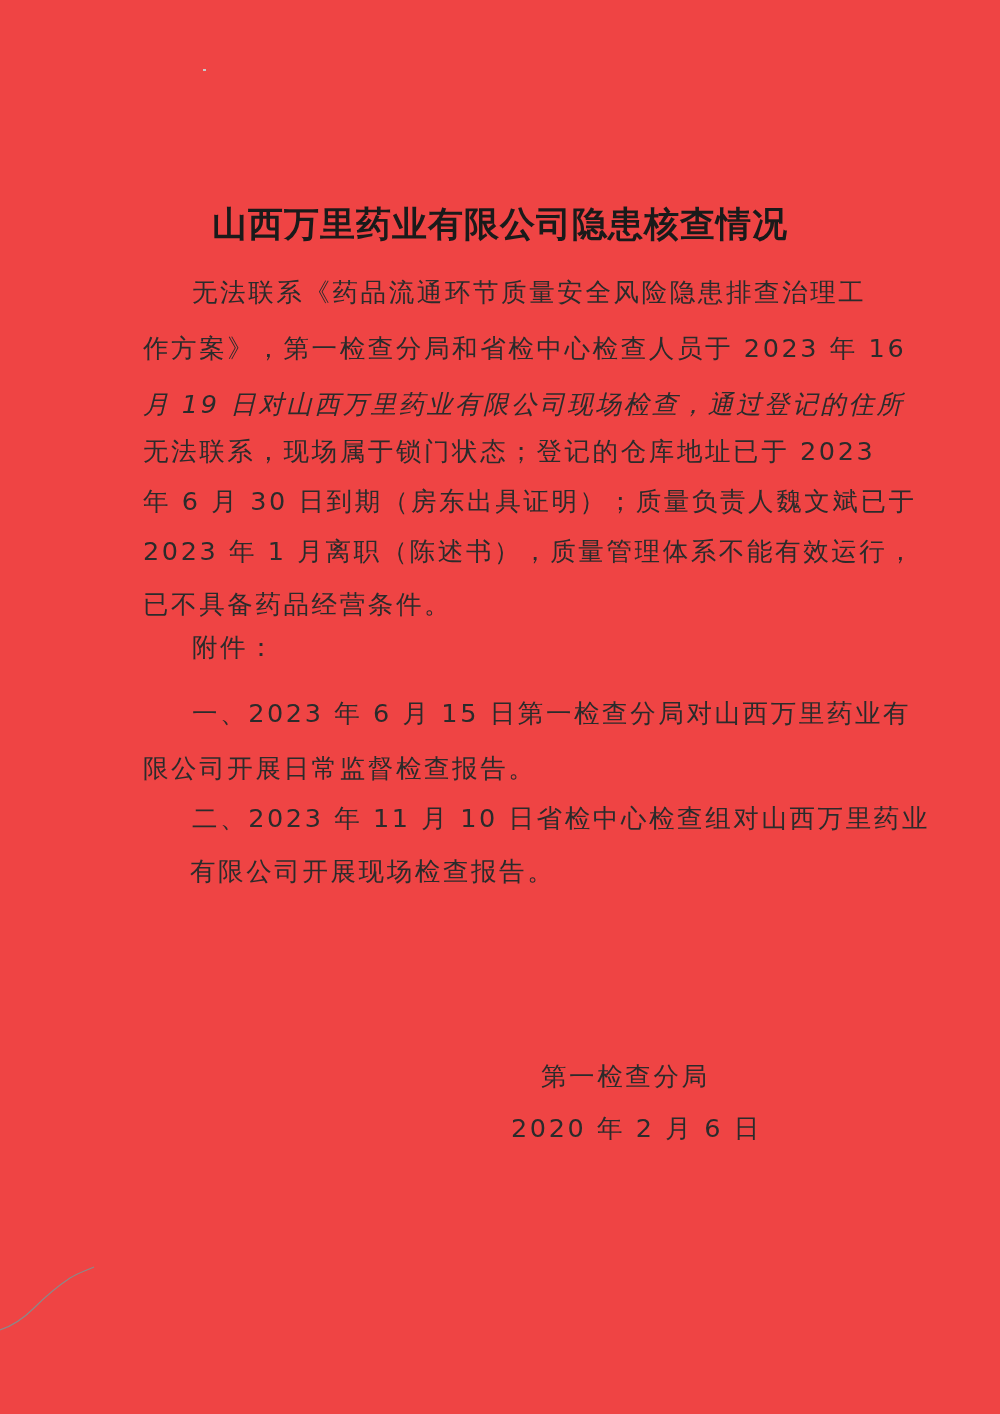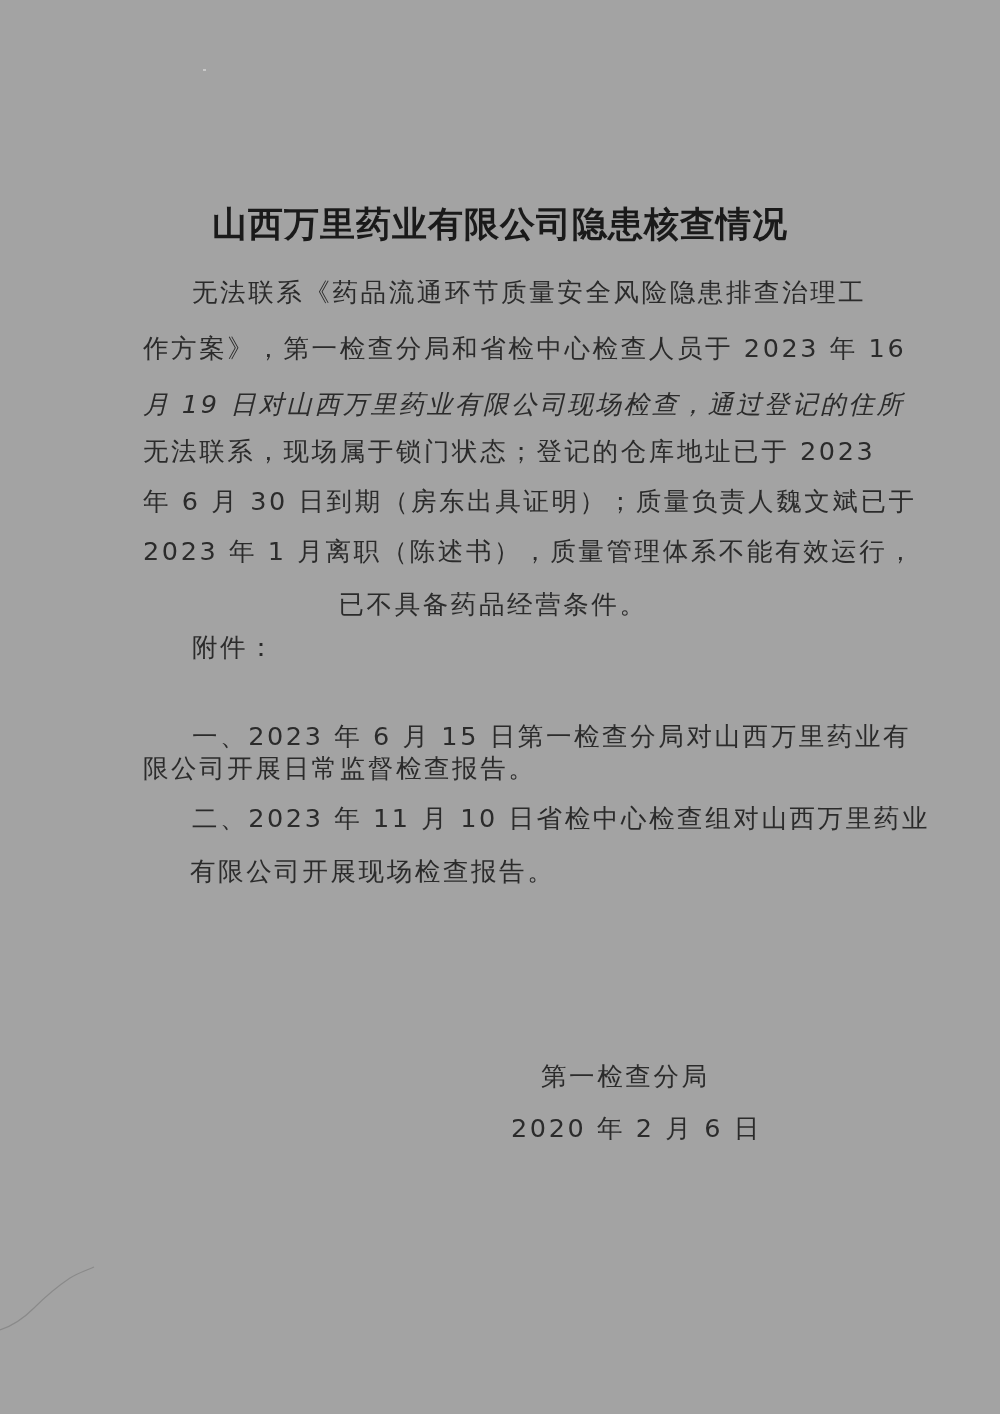--- a/index.html
+++ b/index.html
@@ -12,21 +12,21 @@
       height: 1414px;
       position: relative;
       overflow: hidden;
       font-family: "DejaVu Sans", "Liberation Sans", sans-serif;
       color: #2a2a2a;
     }
     .page {
       position: absolute;
       left: 0; top: 0;
       width: 1000px; height: 1414px;
-      background: #a3a3a3;
+      background: #ef4444;
     }
     .title {
       position: absolute;
       left: 0;
       top: 196px;
       width: 1000px;
       text-align: center;
       font-family: "DejaVu Serif", "Liberation Serif", serif;
       font-weight: bold;
       font-size: 35px;
@@ -78,28 +78,28 @@
 
   <div class="title">山西万里药业有限公司隐患核查情况</div>
 
   <div>
     <div class="line indent" style="top:272px;">无法联系《药品流通环节质量安全风险隐患排查治理工</div>
     <div class="line" style="top:328px;">作方案》，第一检查分局和省检中心检查人员于 2023 年 16</div>
     <div class="line" style="top:384px;font-style:italic;">月 19 日对山西万里药业有限公司现场检查，通过登记的住所</div>
     <div class="line" style="top:431px;">无法联系，现场属于锁门状态；登记的仓库地址已于 2023</div>
     <div class="line" style="top:481px;">年 6 月 30 日到期（房东出具证明）；质量负责人魏文斌已于</div>
     <div class="line" style="top:531px;">2023 年 1 月离职（陈述书），质量管理体系不能有效运行，</div>
-    <div class="line" style="top:584px;text-align:center;">已不具备药品经营条件。</div>
+    <div class="line" style="top:584px;">已不具备药品经营条件。</div>
   </div>
 
   <div>
     <div class="line indent" style="top:627px;">附件：</div>
 
     <div>
-      <div class="line indent" style="top:716px;">一、2023 年 6 月 15 日第一检查分局对山西万里药业有</div>
+      <div class="line indent" style="top:693px;">一、2023 年 6 月 15 日第一检查分局对山西万里药业有</div>
       <div class="line" style="top:748px;">限公司开展日常监督检查报告。</div>
     </div>
 
     <div>
       <div class="line indent" style="top:798px;">二、2023 年 11 月 10 日省检中心检查组对山西万里药业</div>
       <div class="line" style="top:851px;margin-left:47px;">有限公司开展现场检查报告。</div>
     </div>
   </div>
 
   <div>

